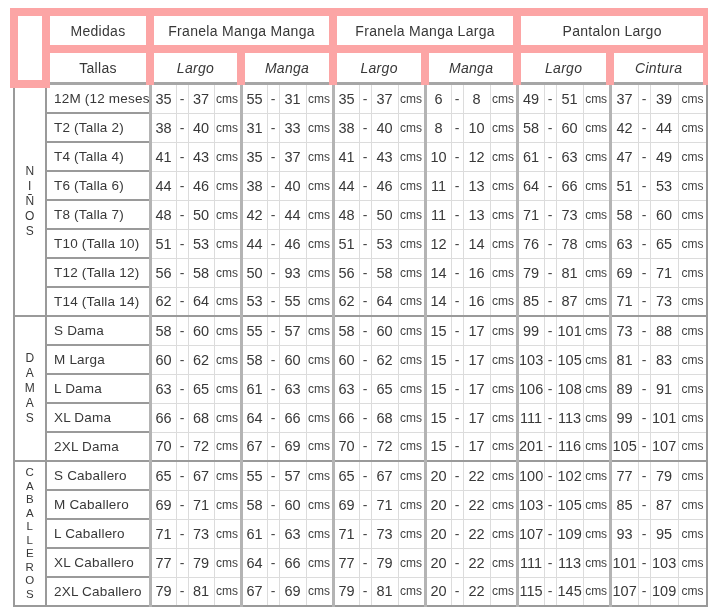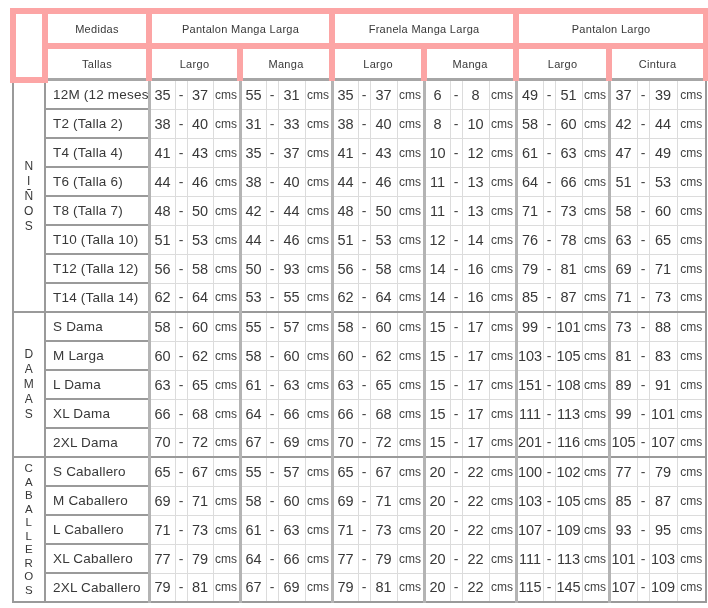--- a/index.html
+++ b/index.html
@@ -20,27 +20,27 @@
     border:1px solid #dcdcdc;
     padding:0;
     height:27px;
     text-align:center;
     vertical-align:middle;
     font-size:15px;
     white-space:nowrap;
     overflow:hidden;
   }
   thead td{
-    border:6px solid #fca5a5;
-    font-size:11px;
+    border:8px solid #fca5a5;
+    font-size:14px;
     height:29px;
     letter-spacing:.3px;
   }
   thead tr:last-child td{border-bottom:3px solid #a6a6a6;}
-  thead .sub{}
+  thead .sub{font-style:italic;}
   .sec-cell{
     border:2px solid #9a9a9a;
     vertical-align:middle;
   }
   .vlabel{
     white-space:pre-line;
     font-size:12px;
     line-height:15px;
     text-align:center;
     letter-spacing:.5px;
@@ -92,21 +92,21 @@
         <col style="width: 27px;">
         <col style="width: 28px;">
         <col style="width: 12px;">
         <col style="width: 28px;">
         <col style="width: 29px;">
       </colgroup>
     <thead>
       <tr>
         <td rowspan="2"></td>
         <td>Medidas</td>
-        <td colspan="8">Pantalon Manga Larga</td>
+        <td colspan="8">Franela Manga Manga</td>
         <td colspan="8">Franela Manga Larga</td>
         <td colspan="8">Pantalon Largo</td>
       </tr>
       <tr>
         <td>Tallas</td>
         <td colspan="4" class="sub">Largo</td>
         <td colspan="4" class="sub">Manga</td>
         <td colspan="4" class="sub">Largo</td>
         <td colspan="4" class="sub">Manga</td>
         <td colspan="4" class="sub">Largo</td>
@@ -409,21 +409,21 @@
           <td class="num">63</td>
           <td class="unit">cms</td>
           <td class="num m-start">63</td>
           <td class="dash">-</td>
           <td class="num">65</td>
           <td class="unit">cms</td>
           <td class="num m-start">15</td>
           <td class="dash">-</td>
           <td class="num">17</td>
           <td class="unit">cms</td>
-          <td class="num m-start">151</td>
+          <td class="num m-start">106</td>
           <td class="dash">-</td>
           <td class="num">108</td>
           <td class="unit">cms</td>
           <td class="num m-start">89</td>
           <td class="dash">-</td>
           <td class="num">91</td>
           <td class="unit">cms</td>
         </tr>
         <tr>
           <td class="talla">XL Dama</td>

